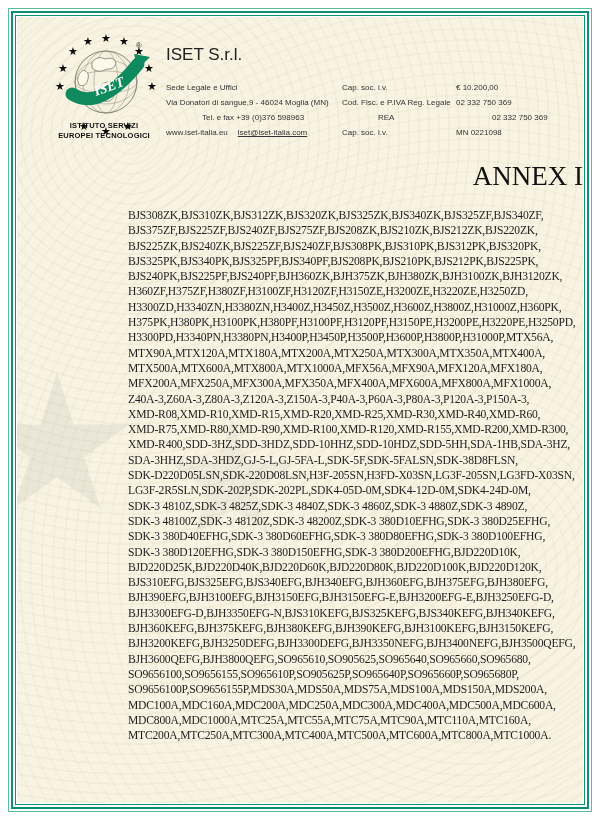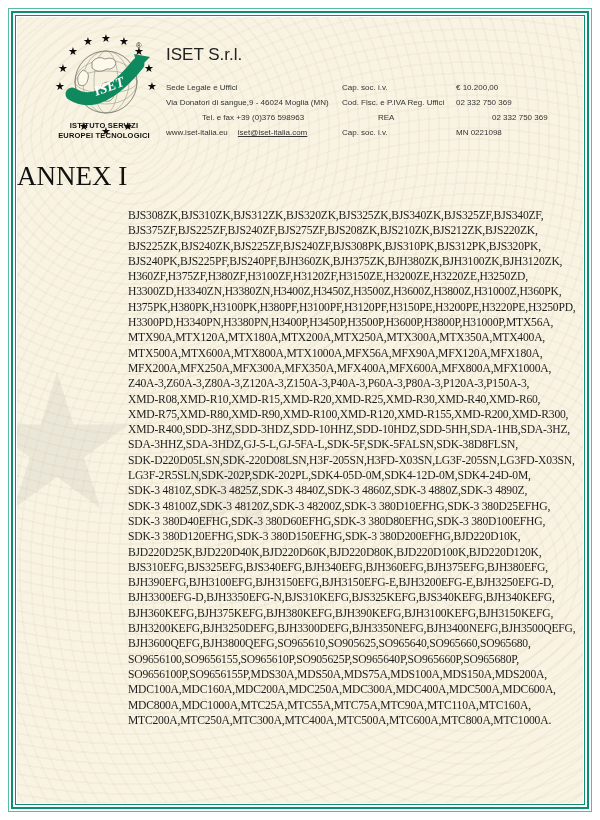--- a/index.html
+++ b/index.html
@@ -25,21 +25,21 @@
     font-weight:bold;font-size:7.5px;line-height:9.5px;letter-spacing:0.2px;color:#111;}
   .company-name{position:absolute;left:149px;top:28px;font-size:17px;color:#222;}
   .h-small{position:absolute;font-size:8px;color:#333;white-space:nowrap;}
   .c1{left:149px;}
   .c2{left:325px;}
   .c3{left:439px;}
   .r1{top:66px;} .r2{top:81px;text-align:right;} .r3{top:96px;margin-left:36px;} .r4{top:111px;}
   .email{text-decoration:underline;color:#333;margin-left:10px;}
 
   
-  .annex-title{position:absolute;left:0;top:144px;width:100%;text-align:left;
+  .annex-title{position:absolute;left:0;top:144px;width:100%;text-align:right;
     font-family:"Liberation Serif",serif;font-size:27px;color:#111;}
 
   
   .model-list{position:absolute;left:111px;top:191px;width:440px;
     font-family:"Liberation Serif",serif;font-size:11.6px;line-height:15.3px;
     letter-spacing:-0.2px;color:#1f1f1f;}
   .model-line{white-space:nowrap;}
 </style>
 </head>
 <body>
@@ -90,33 +90,34 @@
 
     <div class="h-small c1 r1">Sede Legale e Uffici</div>
     <div class="h-small c1 r2">Via Donatori di sangue,9 - 46024 Moglia (MN)</div>
     <div class="h-small c1 r3">Tel. e fax +39 (0)376 598963</div>
     <div class="h-small c1 r4">
       <span>www.iset-italia.eu</span><span class="email">iset@iset-italia.com</span>
     </div>
 
     <div class="h-small c2 r1">Cap. soc. i.v.</div>
     <div class="h-small c3 r1">€ 10.200,00</div>
-    <div class="h-small c2 r2">Cod. Fisc. e P.IVA Reg. Uffici</div>
+    <div class="h-small c2 r2">Cod. Fisc. e P.IVA Reg. Legale</div>
     <div class="h-small c3 r2">02 332 750 369</div>
     <div class="h-small c2 r3">REA</div>
     <div class="h-small c3 r3">02 332 750 369</div>
     <div class="h-small c2 r4">Cap. soc. i.v.</div>
     <div class="h-small c3 r4">MN 0221098</div>
 
     <div class="annex-title">ANNEX I</div>
 
     <div class="model-list">
         <div class="model-line">BJS308ZK,BJS310ZK,BJS312ZK,BJS320ZK,BJS325ZK,BJS340ZK,BJS325ZF,BJS340ZF,</div>
         <div class="model-line">BJS375ZF,BJS225ZF,BJS240ZF,BJS275ZF,BJS208ZK,BJS210ZK,BJS212ZK,BJS220ZK,</div>
         <div class="model-line">BJS225ZK,BJS240ZK,BJS225ZF,BJS240ZF,BJS308PK,BJS310PK,BJS312PK,BJS320PK,</div>
+        <div class="model-line">BJS325PK,BJS340PK,BJS325PF,BJS340PF,BJS208PK,BJS210PK,BJS212PK,BJS225PK,</div>
         <div class="model-line">BJS240PK,BJS225PF,BJS240PF,BJH360ZK,BJH375ZK,BJH380ZK,BJH3100ZK,BJH3120ZK,</div>
         <div class="model-line">H360ZF,H375ZF,H380ZF,H3100ZF,H3120ZF,H3150ZE,H3200ZE,H3220ZE,H3250ZD,</div>
         <div class="model-line">H3300ZD,H3340ZN,H3380ZN,H3400Z,H3450Z,H3500Z,H3600Z,H3800Z,H31000Z,H360PK,</div>
         <div class="model-line">H375PK,H380PK,H3100PK,H380PF,H3100PF,H3120PF,H3150PE,H3200PE,H3220PE,H3250PD,</div>
         <div class="model-line">H3300PD,H3340PN,H3380PN,H3400P,H3450P,H3500P,H3600P,H3800P,H31000P,MTX56A,</div>
         <div class="model-line">MTX90A,MTX120A,MTX180A,MTX200A,MTX250A,MTX300A,MTX350A,MTX400A,</div>
         <div class="model-line">MTX500A,MTX600A,MTX800A,MTX1000A,MFX56A,MFX90A,MFX120A,MFX180A,</div>
         <div class="model-line">MFX200A,MFX250A,MFX300A,MFX350A,MFX400A,MFX600A,MFX800A,MFX1000A,</div>
         <div class="model-line">Z40A-3,Z60A-3,Z80A-3,Z120A-3,Z150A-3,P40A-3,P60A-3,P80A-3,P120A-3,P150A-3,</div>
         <div class="model-line">XMD-R08,XMD-R10,XMD-R15,XMD-R20,XMD-R25,XMD-R30,XMD-R40,XMD-R60,</div>

